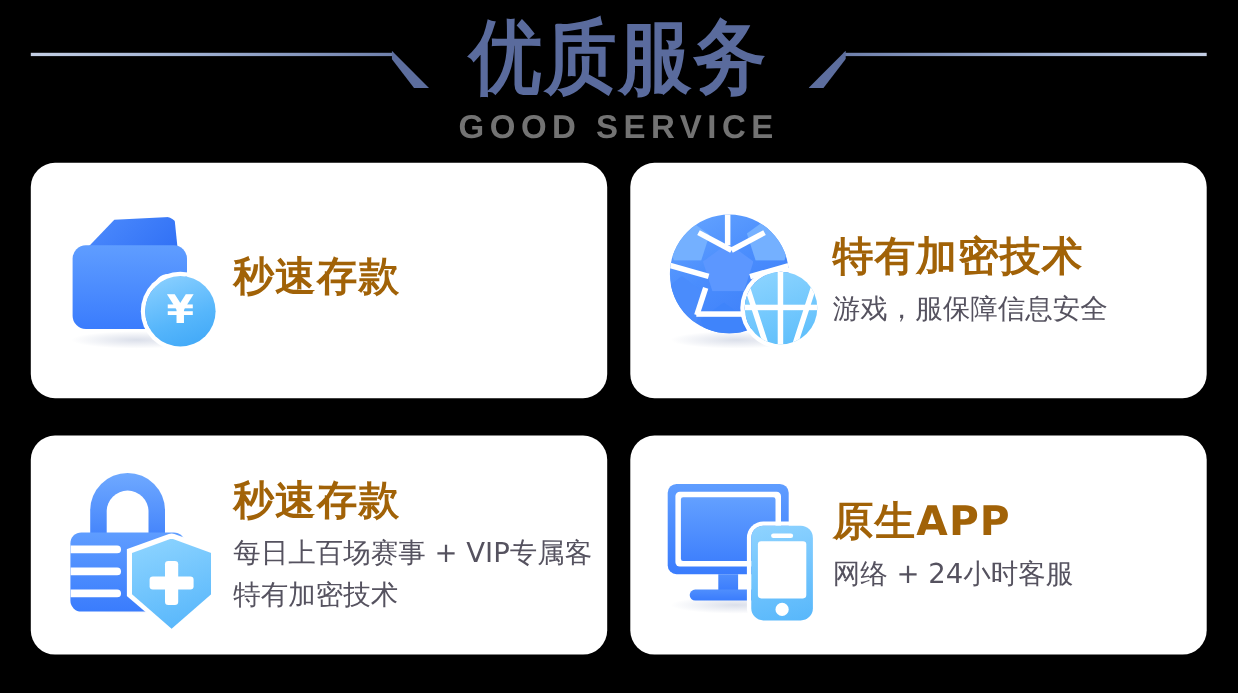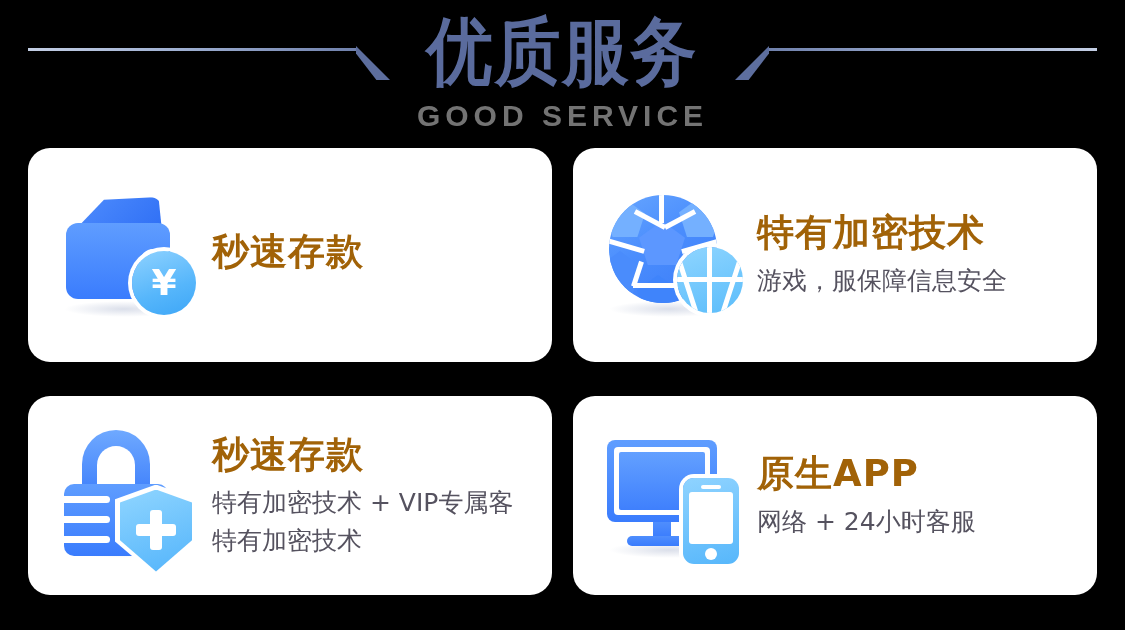--- a/index.html
+++ b/index.html
@@ -461,21 +461,21 @@
           <div class="lock-notch" style="top:52px;"></div>
         </div>
         <div class="shield-ring"></div>
         <div class="shield"></div>
         <div class="plus-v" style="left:94px;top:84px;width:12px;height:40px;"></div>
         <div class="plus-h" style="left:80px;top:98px;width:40px;height:12px;"></div>
       </div>
       <div class="card-body">
         <div class="card-title">秒速存款</div>
         <div class="card-sub">
-          <div>特有加密技术 + VIP专属客</div>
+          <div>每日上百场赛事 + VIP专属客</div>
           <div>特有加密技术</div>
         </div>
       </div>
     </div>
 
     <div class="card">
       <div class="card-icon">
         <div class="icon-shadow"></div>
         <div class="monitor-frame"></div>
         <div class="monitor-inner-white"></div>

